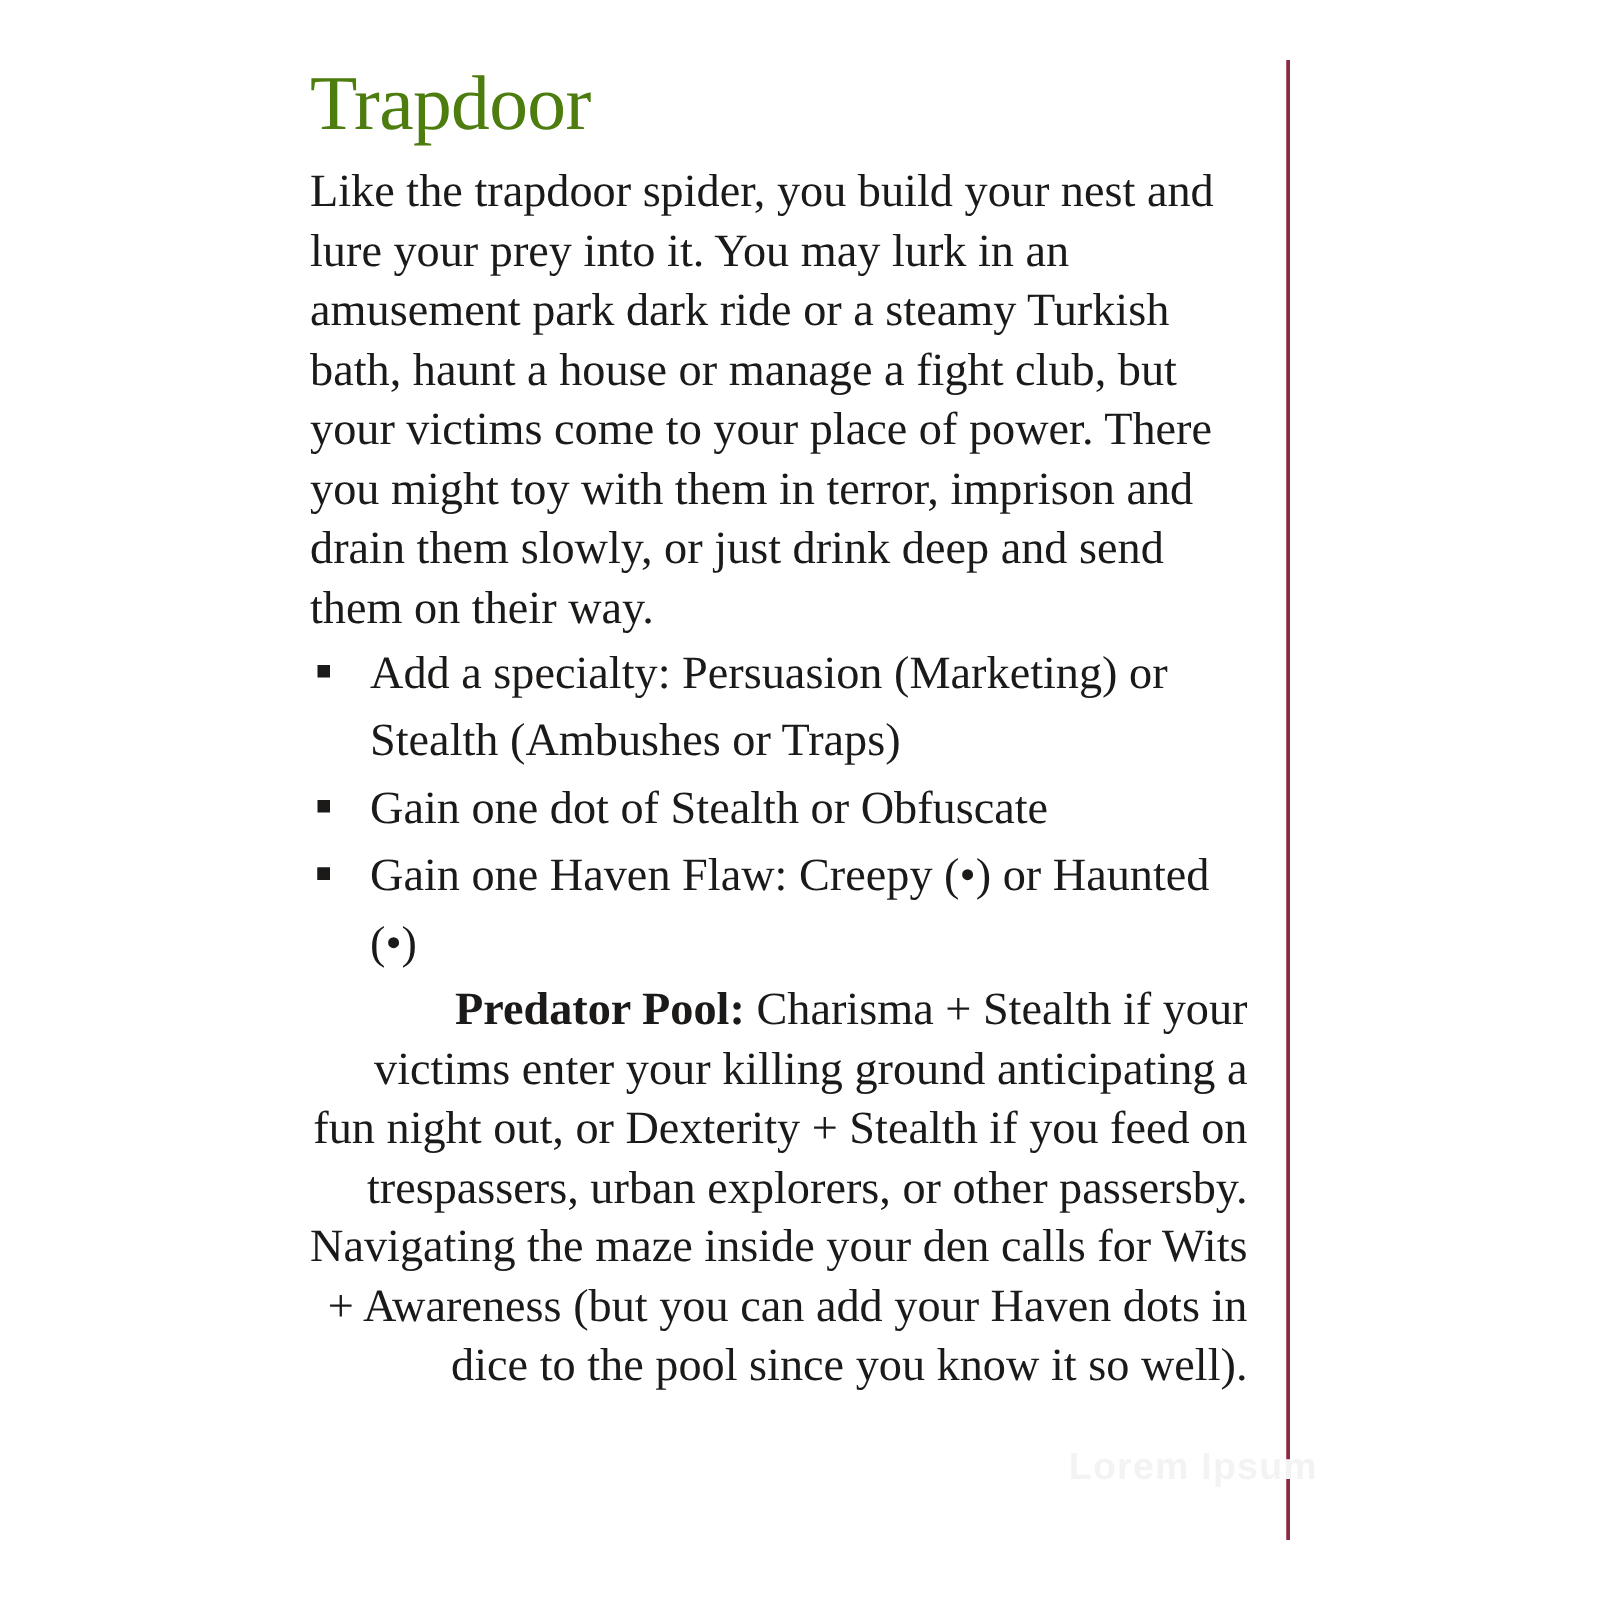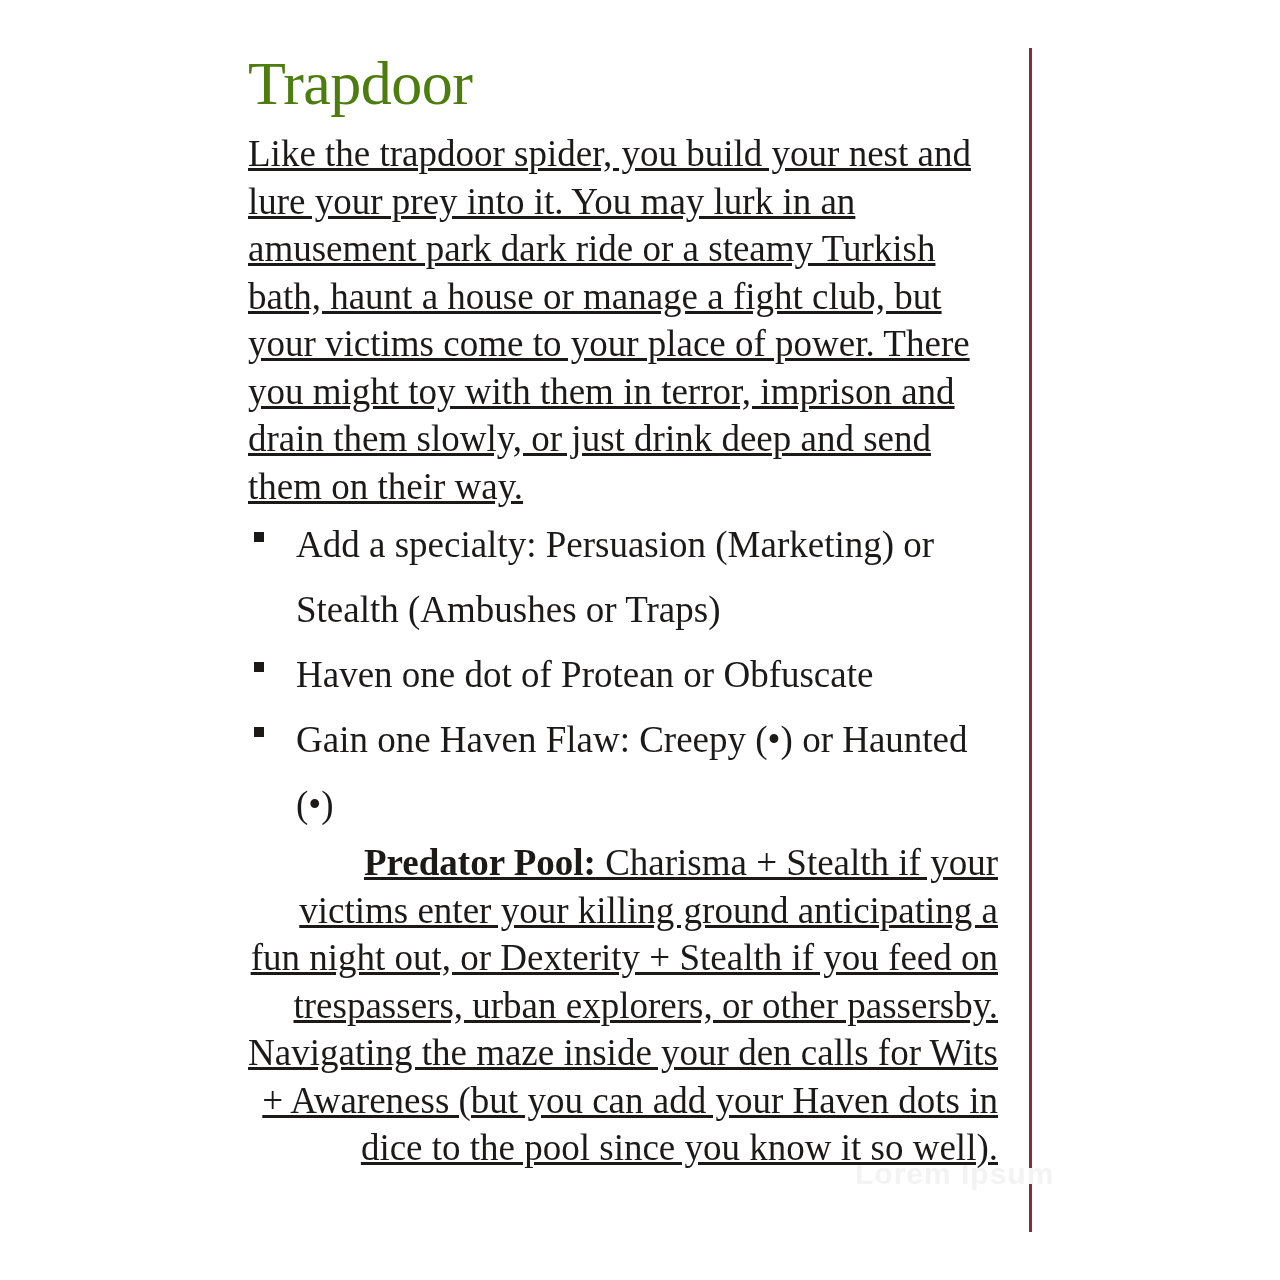--- a/index.html
+++ b/index.html
@@ -64,38 +64,37 @@
     letter-spacing: -0.5px;
     color: #4d7c0f;
   }
 
   .body-para {
     font-size: 37px;
     line-height: 47.5px;
     margin: 0;
     color: #1c1a19;
     text-align: left;
-    text-decoration: underline;
   }
 
   #intro-paragraph {
     margin-bottom: 2px;
   }
 
   
   #benefit-list {
     list-style: none;
     margin: 0;
     padding: 0;
   }
   #benefit-list li {
     position: relative;
     padding-left: 48px;
     font-size: 37px;
-    line-height: 65px;
+    line-height: 54px;
     color: #1c1a19;
   }
   #benefit-list li .sq-bullet {
     position: absolute;
     left: 6px;
     top: 20px;
     width: 10px;
     height: 10px;
     background: #1c1a19;
   }
@@ -128,21 +127,21 @@
 
     <p id="intro-paragraph" class="body-para">Like the trapdoor spider, you build your nest and lure your prey into it. You may lurk in an amusement park dark ride or a steamy Turkish bath, haunt a house or manage a fight club, but your victims come to your place of power. There you might toy with them in terror, imprison and drain them slowly, or just drink deep and send them on their way.</p>
 
     <ul id="benefit-list">
       <li>
         <span class="sq-bullet"></span>
         <span>Add a specialty: Persuasion (Marketing) or Stealth (Ambushes or Traps)</span>
       </li>
       <li>
         <span class="sq-bullet"></span>
-        <span>Haven one dot of Protean or Obfuscate</span>
+        <span>Gain one dot of Stealth or Obfuscate</span>
       </li>
       <li>
         <span class="sq-bullet"></span>
       </li>
       <li>
         <span class="sq-bullet"></span>
         <span class="dot-glyph">Gain one Haven Flaw: Creepy (•) or Haunted (•)</span>
       </li>
     </ul>
 

